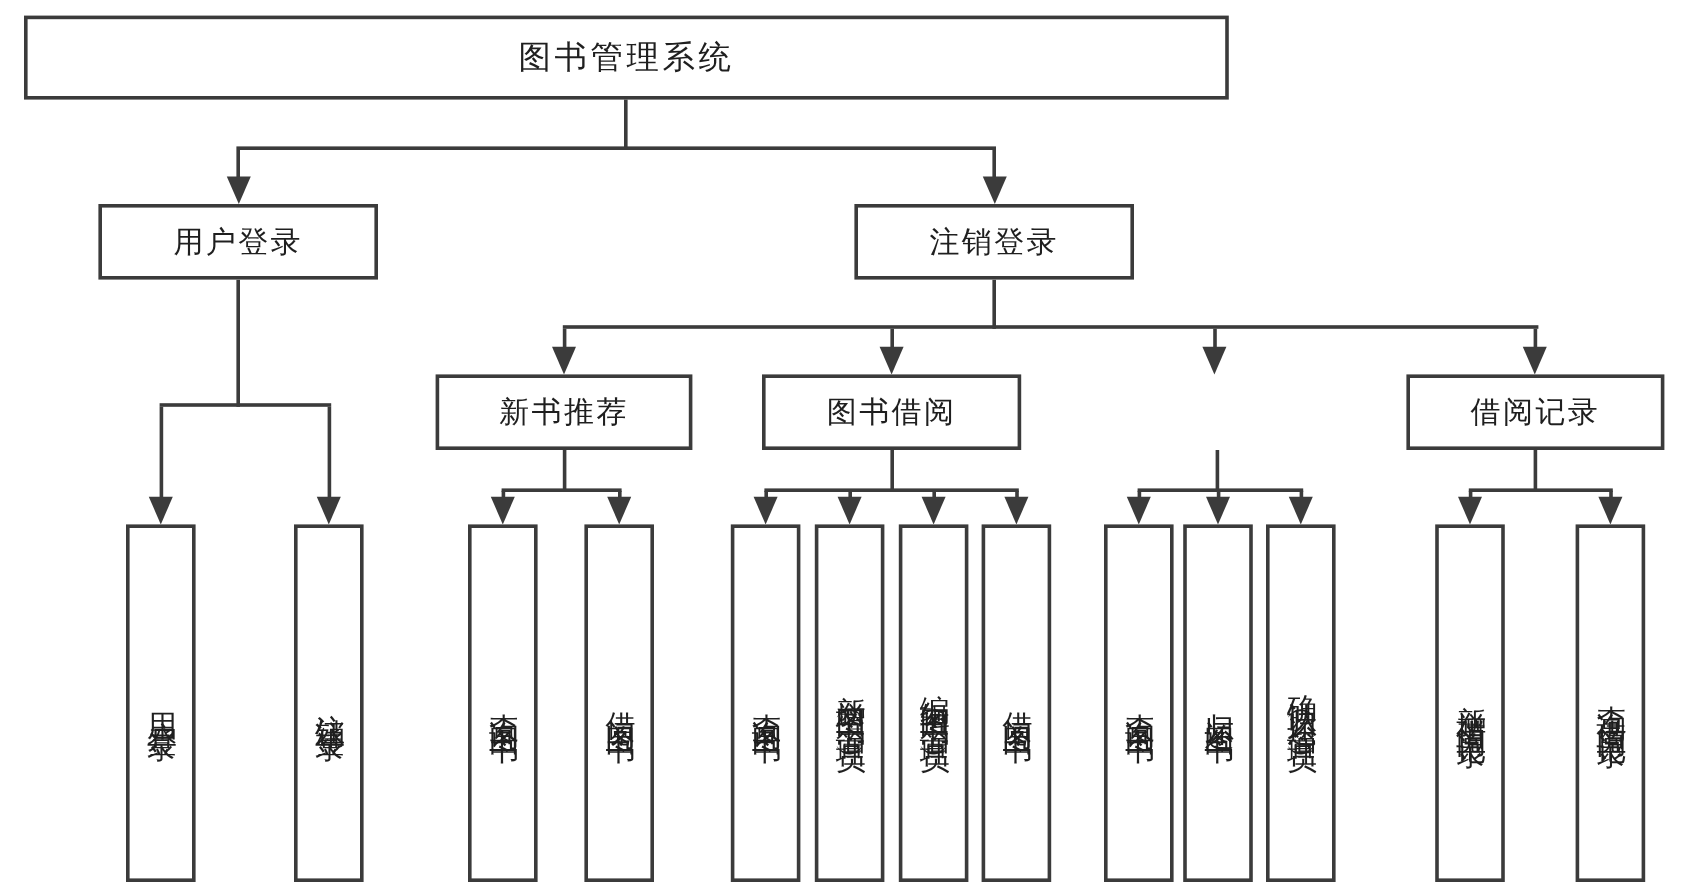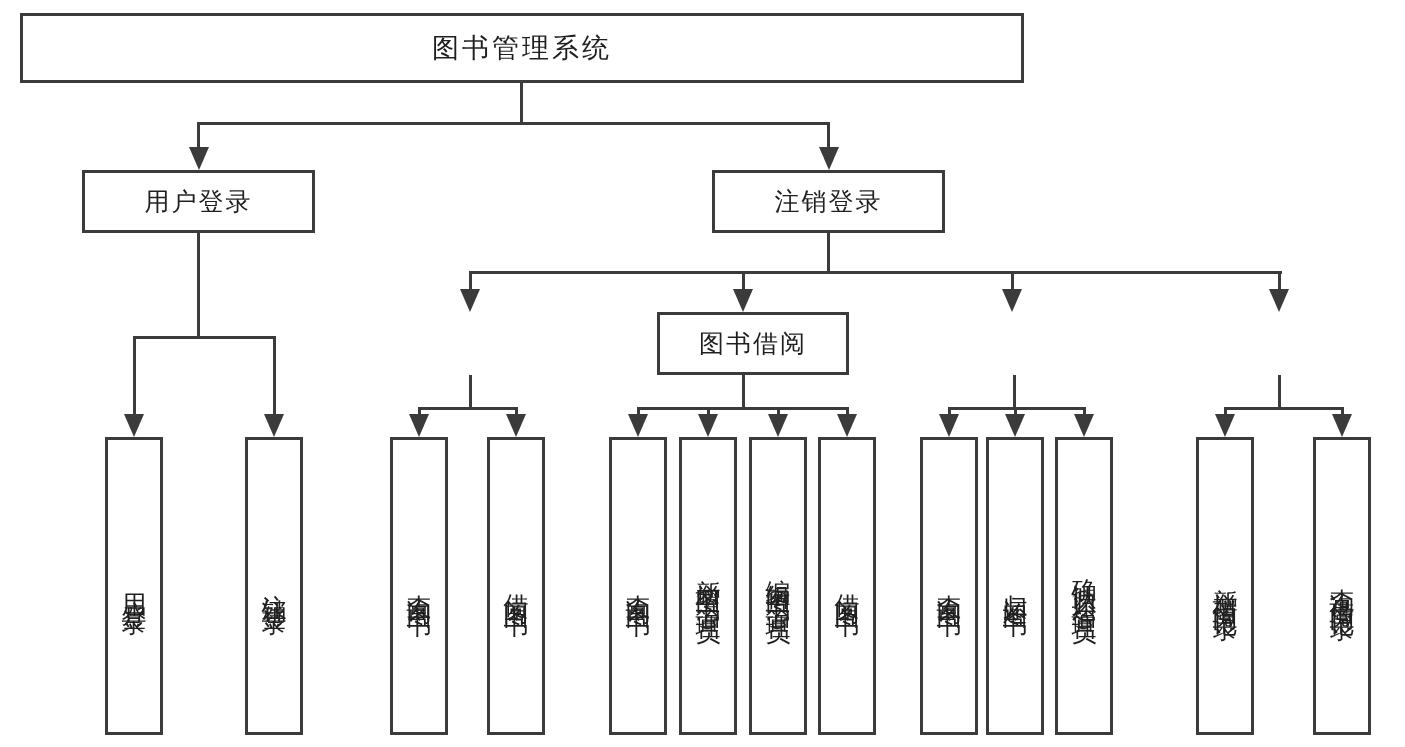--- a/index.html
+++ b/index.html
@@ -81,21 +81,23 @@
   <div class="ln" style="left:469px;top:271px;width:813px;height:3px;"></div>
   <div class="ln" style="left:469px;top:274px;width:3px;height:16px;"></div>
   <div class="arw" style="left:460px;top:289px;"></div>
   <div class="ln" style="left:742px;top:274px;width:3px;height:16px;"></div>
   <div class="arw" style="left:733px;top:289px;"></div>
   <div class="ln" style="left:1011px;top:274px;width:3px;height:16px;"></div>
   <div class="arw" style="left:1002px;top:289px;"></div>
   <div class="ln" style="left:1278px;top:274px;width:3px;height:16px;"></div>
   <div class="arw" style="left:1269px;top:289px;"></div>
 
-  <div class="hbox" style="left:657px;top:312px;width:192px;height:63px;">图书借阅</div>
+  <div class="hbox" style="left:363px;top:312px;width:214px;height:63px;">新书推荐</div>
+  <div class="hbox" style="left:635px;top:312px;width:216px;height:63px;">图书借阅</div>
+  <div class="hbox" style="left:1172px;top:312px;width:215px;height:63px;">借阅记录</div>
 
   <div class="ln" style="left:469px;top:375px;width:3px;height:35px;"></div>
   <div class="ln" style="left:418px;top:407px;width:100px;height:3px;"></div>
   <div class="ln" style="left:418px;top:409px;width:3px;height:7px;"></div>
   <div class="arw" style="left:409px;top:414px;"></div>
   <div class="ln" style="left:515px;top:409px;width:3px;height:7px;"></div>
   <div class="arw" style="left:506px;top:414px;"></div>
 
   <div class="ln" style="left:742px;top:375px;width:3px;height:35px;"></div>
   <div class="ln" style="left:637px;top:407px;width:212px;height:3px;"></div>

